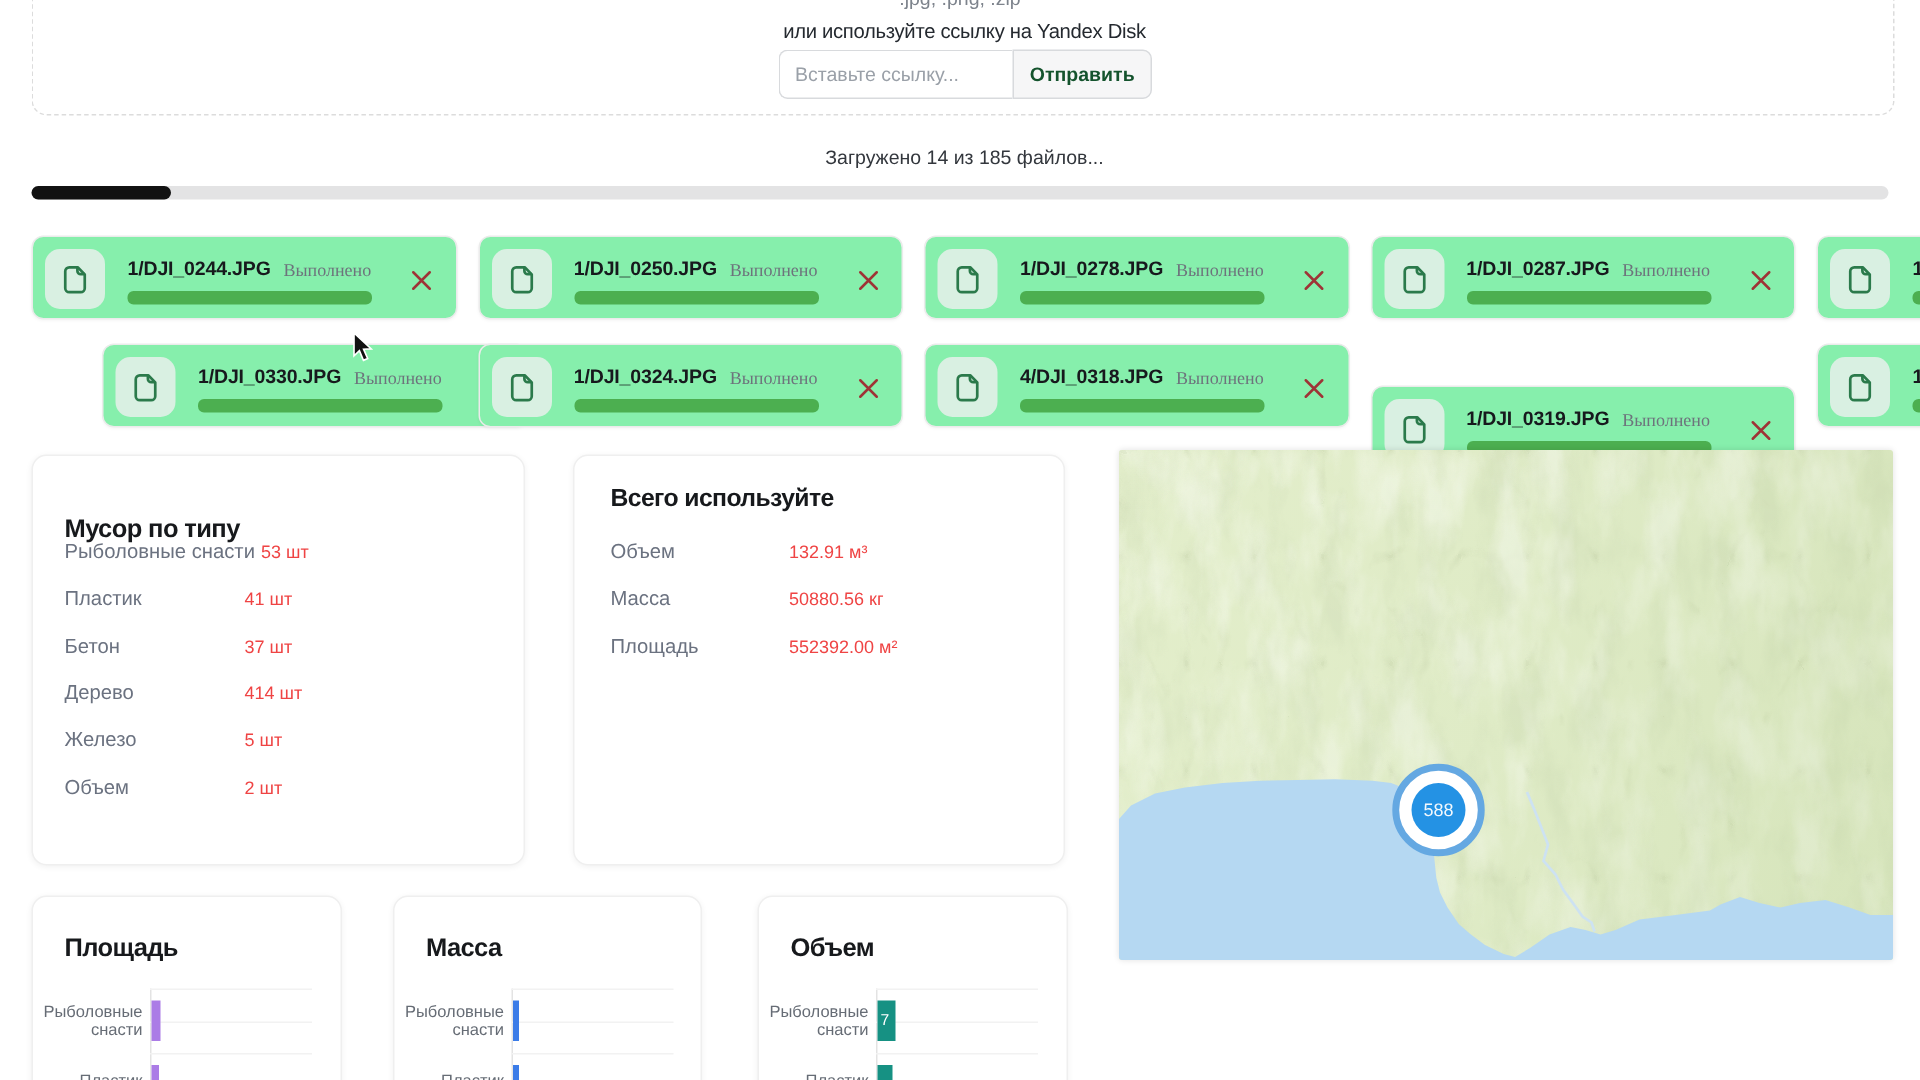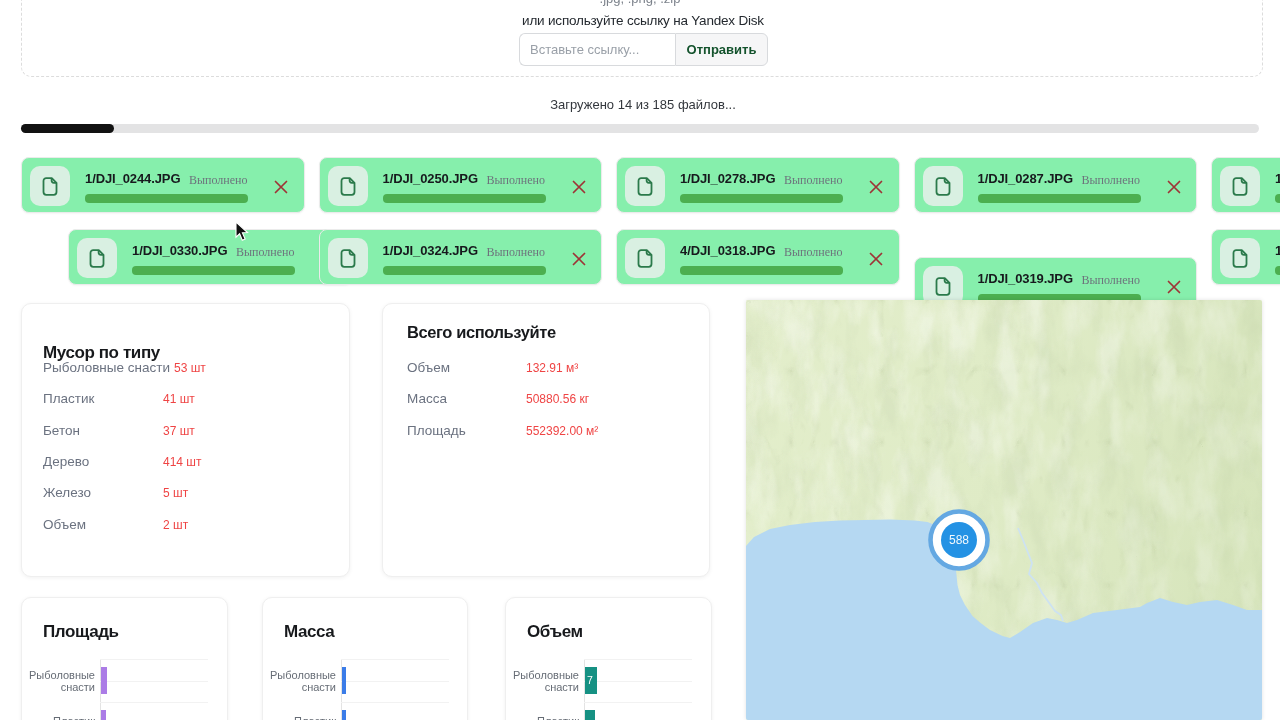--- a/index.html
+++ b/index.html
@@ -58,21 +58,21 @@
   box-shadow:0 1px 4px rgba(0,0,0,0.06); overflow:hidden; }
 .ccard .title { position:absolute; left:21px; top:24px; font-size:17px;
   font-weight:700; color:#17191c; letter-spacing:-0.4px; }
 .clbl { position:absolute; font-size:11px; color:#666c75; line-height:12px;
   text-align:right; width:70px; }
 .axis { position:absolute; width:1px; background:#e3e3e3; }
 .grid { position:absolute; height:1px; background:#f2f2f2; }
 .bar { position:absolute; height:27px; }
 
 
-#map { left:746px; top:300px; width:516px; height:420px;
+#map { left:746px; top:300px; width:516px; height:340px;
   box-shadow:0 0 4px rgba(0,0,0,0.12); border-radius:2px; overflow:hidden;}
 </style>
 </head>
 <body>
 
 <div class="abs dropzone"></div>
 <div class="abs hint1">.jpg, .png, .zip</div>
 <div class="abs hint2">или используйте ссылку на Yandex Disk</div>
 <div class="abs linkrow">
   <div class="linkinput">Вставьте ссылку...</div>

